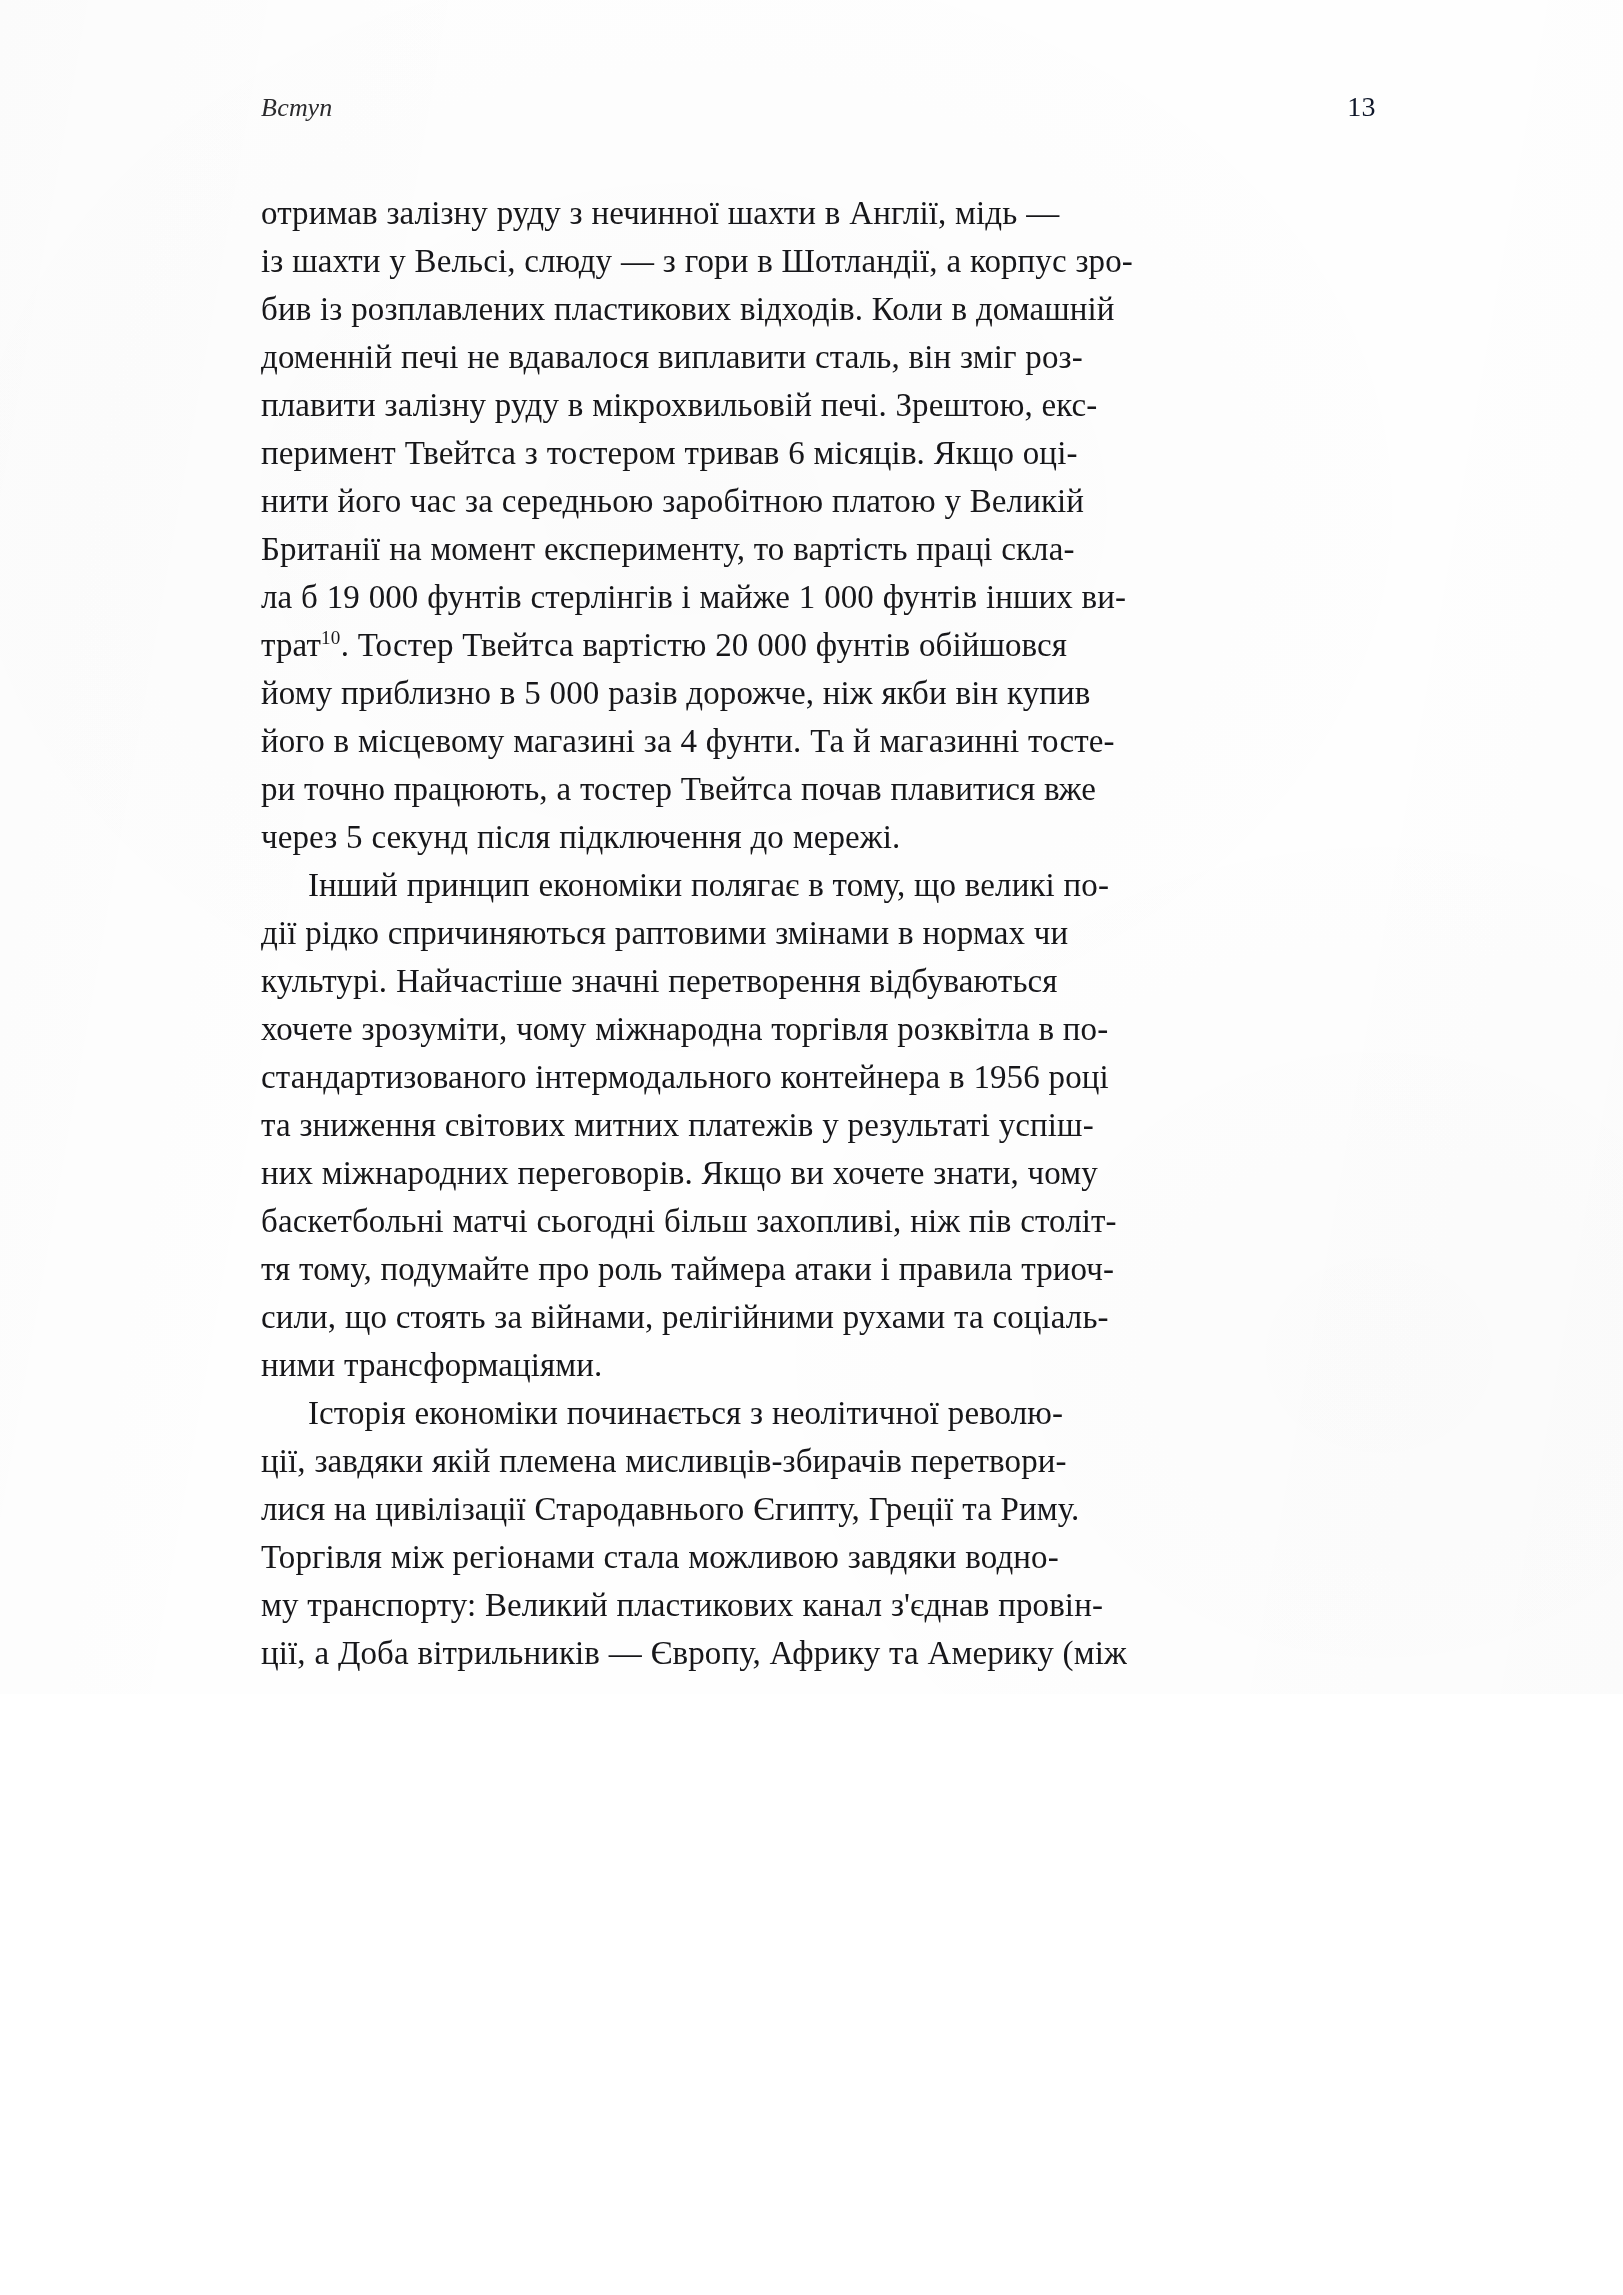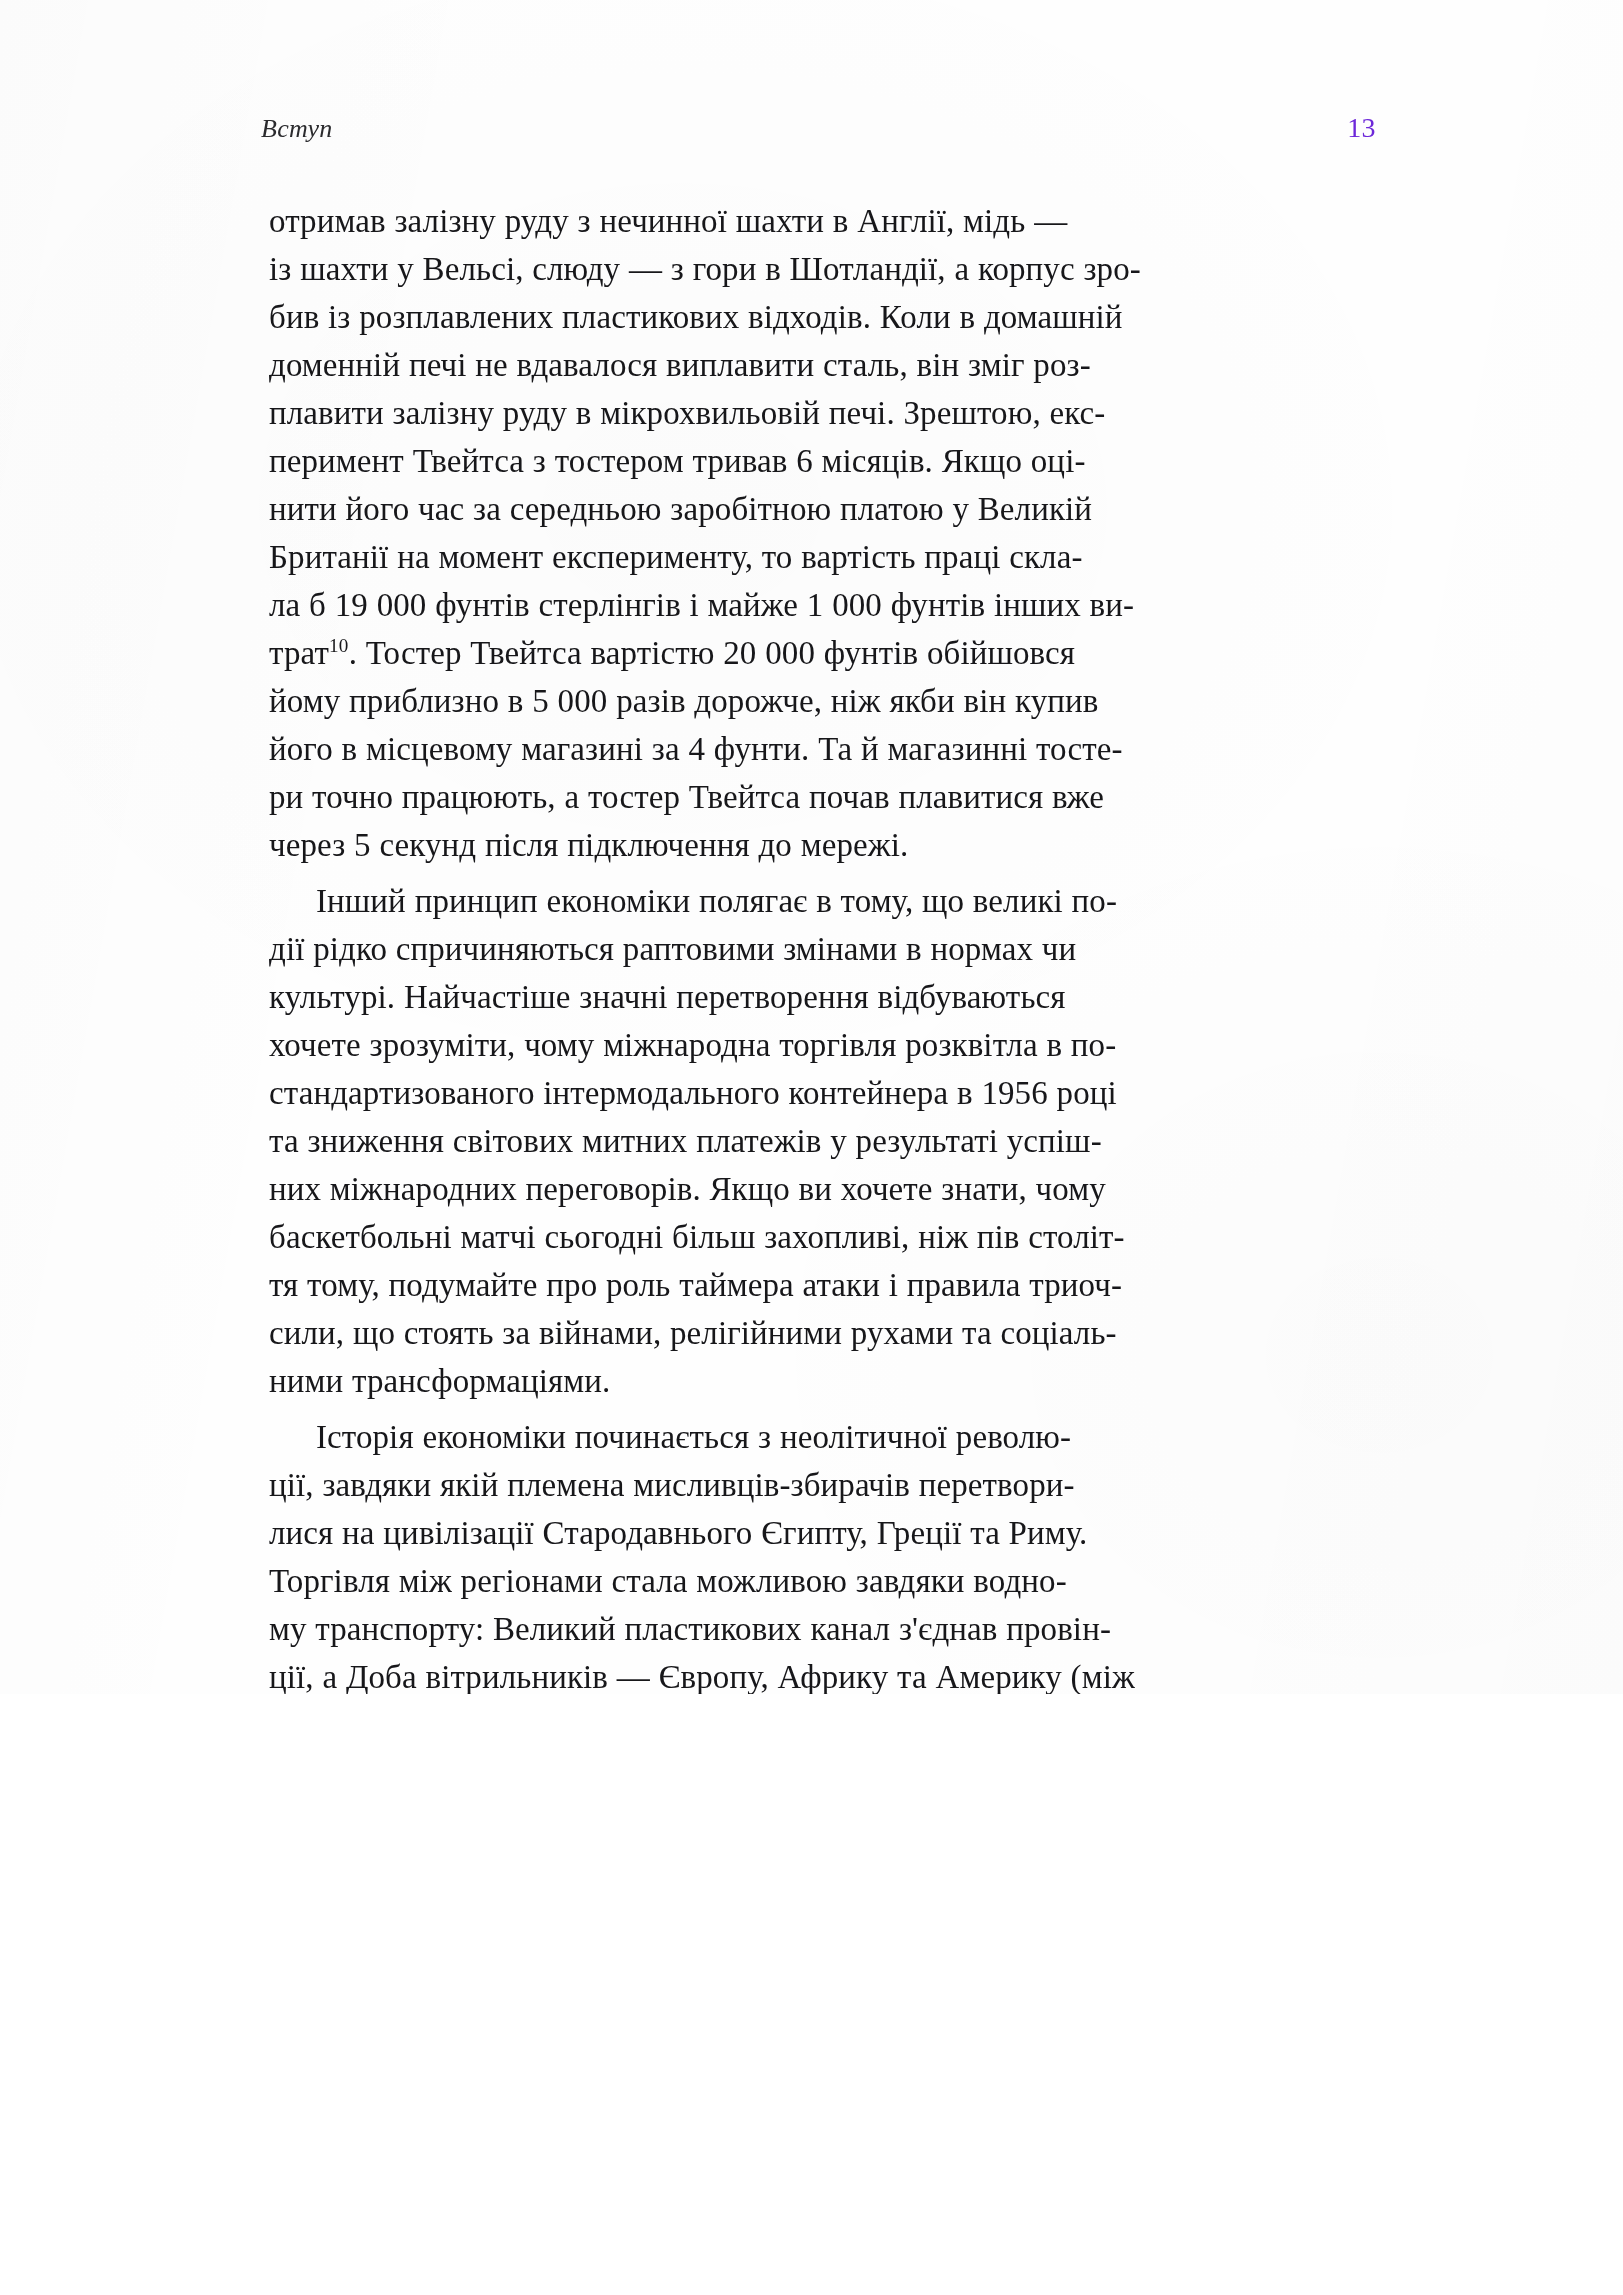--- a/index.html
+++ b/index.html
@@ -44,34 +44,33 @@
 
   .running-head .chapter {
     font-style: italic;
     font-size: 26px;
     letter-spacing: 0.3px;
     color: #2b2b2e;
   }
 
   .running-head .folio {
     font-size: 28px;
-    color: #6d28d9;
+    color: #0f172a;
     letter-spacing: 0.4px;
-    margin-top: 21px;
   }
 
   .text-block {
     position: absolute;
     left: 261px;
     top: 189px;
     width: 1118px;
   }
 
   .para {
-    margin: 8px;
+    margin: 0;
     font-size: 33px;
     line-height: 48px;
     text-align: left;
     color: #17171a;
     letter-spacing: 0.1px;
     word-spacing: 0.4px;
   }
 
   
   .ln {

